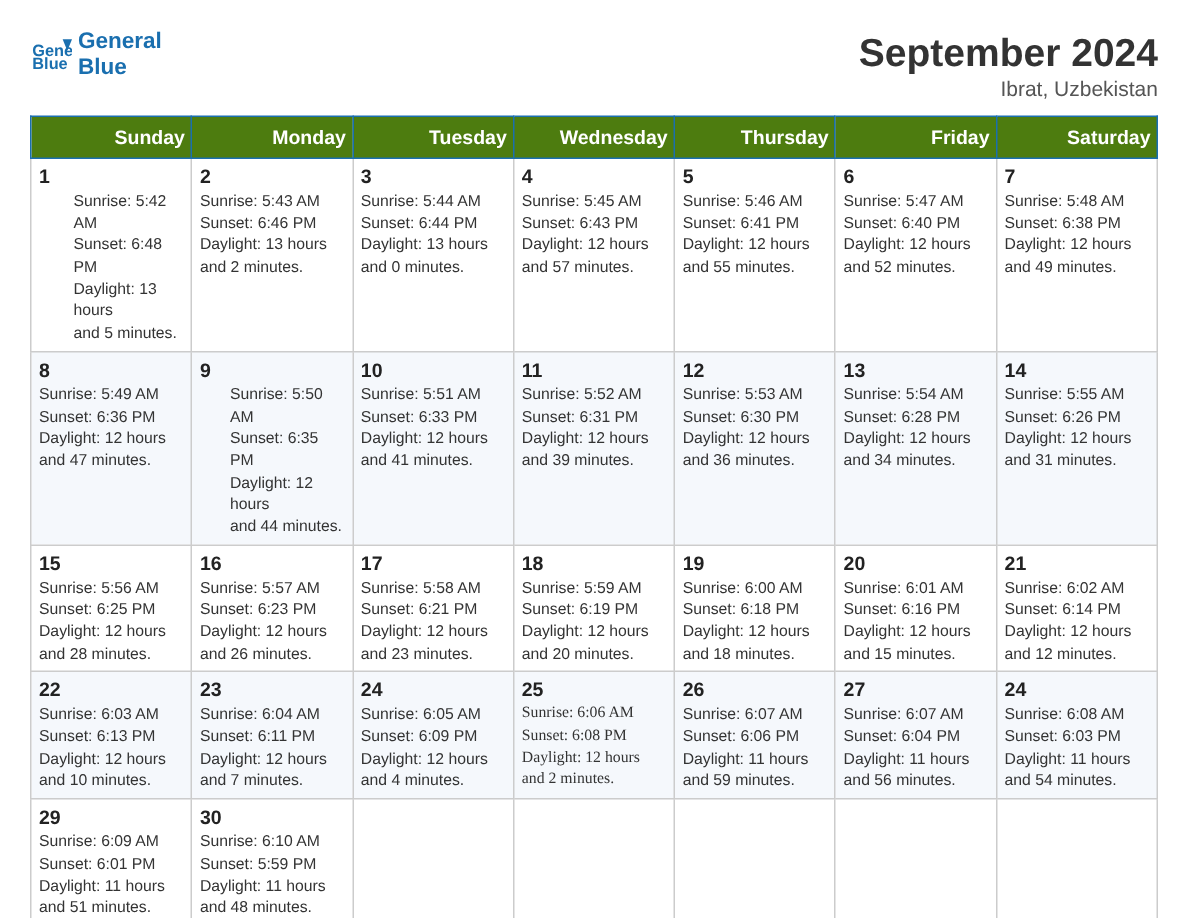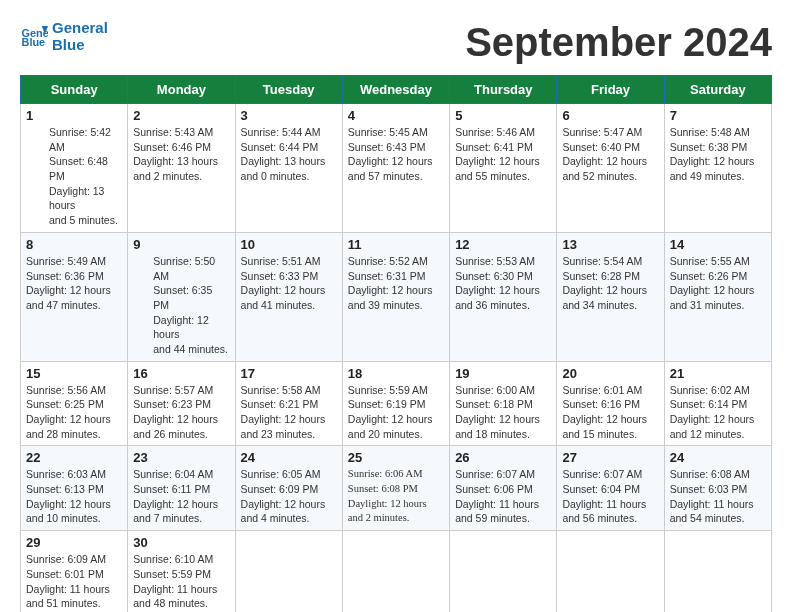--- a/index.html
+++ b/index.html
@@ -20,38 +20,38 @@
       display: flex;
       align-items: center;
       gap: 4px;
     }
     .logo-icon {
       width: 28px;
       height: 28px;
     }
     .title-block { text-align: right; }
     .month-title {
-      font-size: 40px;
+      font-size: 26px;
       font-weight: bold;
       color: #333;
     }
     .location {
       font-size: 14px;
       color: #555;
     }
     .calendar {
       width: 100%;
       border-collapse: collapse;
       font-size: 11px;
     }
     .calendar th {
-      background-color: #15803d;
+      background-color: #4d7c0f;
       color: #fff;
       padding: 6px 4px;
-      text-align: center;
+      text-align: right;
       font-size: 13px;
       font-weight: bold;
       border: 1px solid #1a6faf;
     }
     .calendar td {
       border: 1px solid #ccc;
       vertical-align: top;
       padding: 4px 5px;
       width: calc(100% / 7);
       min-height: 80px;
@@ -86,20 +86,21 @@
       <text x="2" y="30" font-size="14" font-weight="bold" fill="#1a6faf">Blue</text>
       <polygon points="28,4 36,4 32,14" fill="#1a6faf"></polygon>
     </svg>
     <div style="display:flex;flex-direction:column;">
       <span style="font-size:15px;font-weight:bold;color:#1a6faf;line-height:1.1;">General</span>
       <span style="font-size:15px;font-weight:bold;color:#1a6faf;line-height:1.1;">Blue</span>
     </div>
   </div>
   <div class="title-block">
     <div class="month-title">September 2024</div>
+    <div class="location">Ibrat, Uzbekistan</div>
   </div>
 </div>
 
 <table class="calendar">
   <thead>
     <tr id="weekday-header">
         <th>Sunday</th>
         <th>Monday</th>
         <th>Tuesday</th>
         <th>Wednesday</th>

